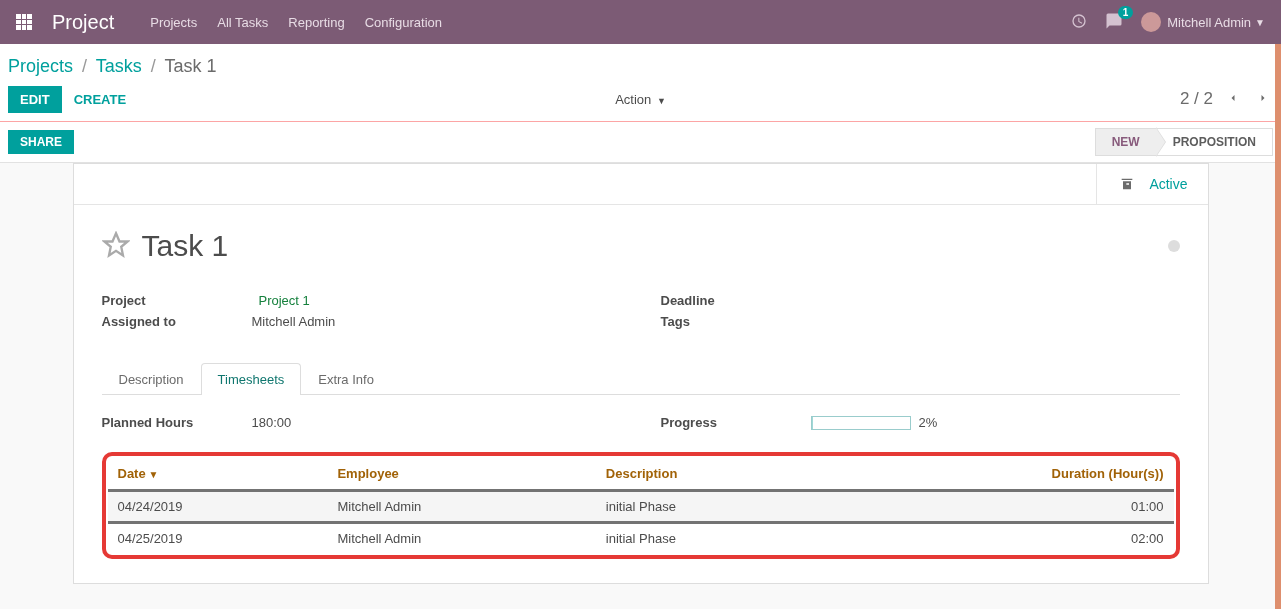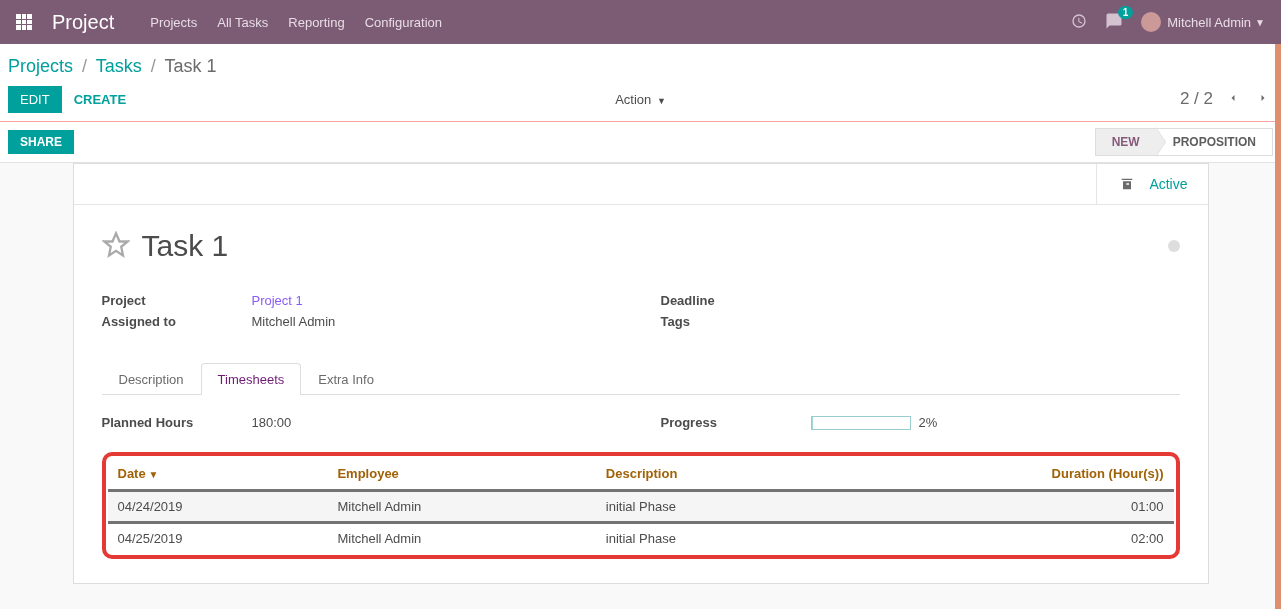--- a/index.html
+++ b/index.html
@@ -20,21 +20,21 @@
     .user-menu { color: #e8dce5; font-size: 13px; display: flex; align-items: center; cursor: pointer; }
     .caret { margin-left: 4px; font-size: 10px; }
     
     
     .control-area { background: #fff; border-bottom: 1px solid #fca5a5; padding: 8px 8px 0 8px; }
     .breadcrumb { font-size: 18px; padding: 4px 0 8px 0; }
     .breadcrumb a { color: #00a09d; text-decoration: none; }
     .breadcrumb .sep { color: #999; margin: 0 4px; }
     .breadcrumb .current { color: #6b6b6b; }
     .control-row { display: flex; align-items: center; padding-bottom: 8px; }
-    .btn { border: none; padding: 6px 12px; font-size: 13px; font-weight: 400; cursor: pointer; }
+    .btn { border: none; padding: 6px 12px; font-size: 13px; font-weight: 700; cursor: pointer; }
     .btn-primary { background: #00a09d; color: #fff; }
     .btn-link { background: transparent; color: #00a09d; font-weight: 600; }
     .action-dropdown { position: absolute; left: 50%; transform: translateX(-50%); color: #4c4c4c; font-size: 13px; cursor: pointer; }
     .pager { margin-left: auto; display: flex; align-items: center; gap: 10px; font-size: 17px; color: #6b6b6b; }
     .pager-arrow { cursor: pointer; padding: 4px; color: #6b6b6b; }
     
     
     .share-row { background: #fff; border-bottom: 1px solid #e2e2e2; display: flex; align-items: center; padding: 6px 8px; }
     .btn-share { background: #00a09d; color: #fff; padding: 5px 12px; font-size: 12px; font-weight: 600; border: none; cursor: pointer; }
     .status-bar { margin-left: auto; display: flex; align-items: center; }
@@ -62,26 +62,26 @@
     .star { cursor: pointer; }
     .star svg { width: 28px; height: 28px; fill: none; stroke: #aaa; stroke-width: 2; }
     .task-title { font-size: 30px; color: #4c4c4c; font-weight: 400; flex: 1; }
     .kanban-dot { width: 12px; height: 12px; border-radius: 50%; background: #ddd; cursor: pointer; }
     
     .form-grid { display: flex; gap: 40px; margin-bottom: 28px; }
     .form-col { flex: 1; }
     .form-field { display: flex; margin-bottom: 6px; }
     .form-label { width: 150px; font-weight: 600; color: #4c4c4c; font-size: 13px; }
     .form-value { font-size: 13px; color: #4c4c4c; }
-    .form-value a { color: #8b5cf6; text-decoration: none; }
+    .form-value a { color: #15803d; text-decoration: none; margin-left: 7px; }
     
     
     .tabs { display: flex; border-bottom: 1px solid #ddd; margin-bottom: 20px; }
     .tab { padding: 8px 16px; font-size: 13px; color: #6b6b6b; border: 1px solid transparent; border-bottom: none; cursor: pointer; margin-bottom: -1px; }
-    .tab.active { border-color: #ddd; background: #fff; color: #701a75; border-radius: 4px 4px 0 0; }
+    .tab.active { border-color: #ddd; background: #fff; color: #0f766e; border-radius: 4px 4px 0 0; }
     
     .tab-content .form-grid { margin-bottom: 16px; }
     .progress-wrap { display: flex; align-items: center; gap: 8px; }
     .progress-bar { width: 100px; height: 14px; border: 1px solid #9cc; background: #fff; position: relative; }
     .progress-fill { height: 100%; background: #a0d8d7; }
     
     
     .highlight-box { border: 4px solid #e53935; border-radius: 10px; padding: 2px; }
     .ts-table { width: 100%; border-collapse: collapse; }
     .ts-table th { text-align: left; font-size: 13px; font-weight: 600; color: #a16207; padding: 8px 10px; border-bottom: 1px solid #ddd; }

